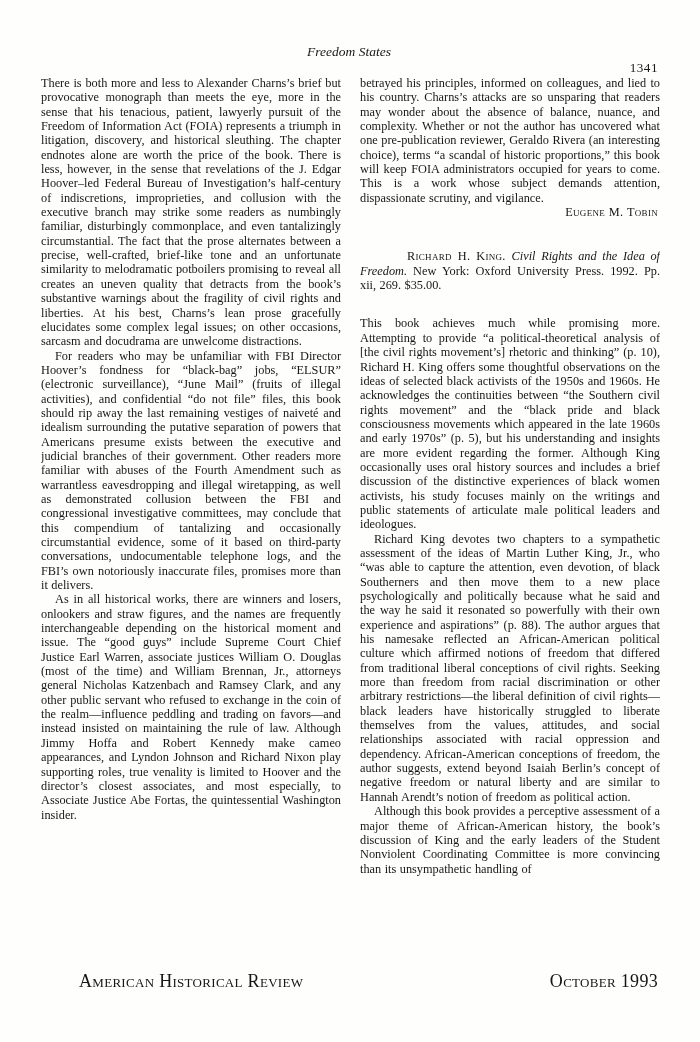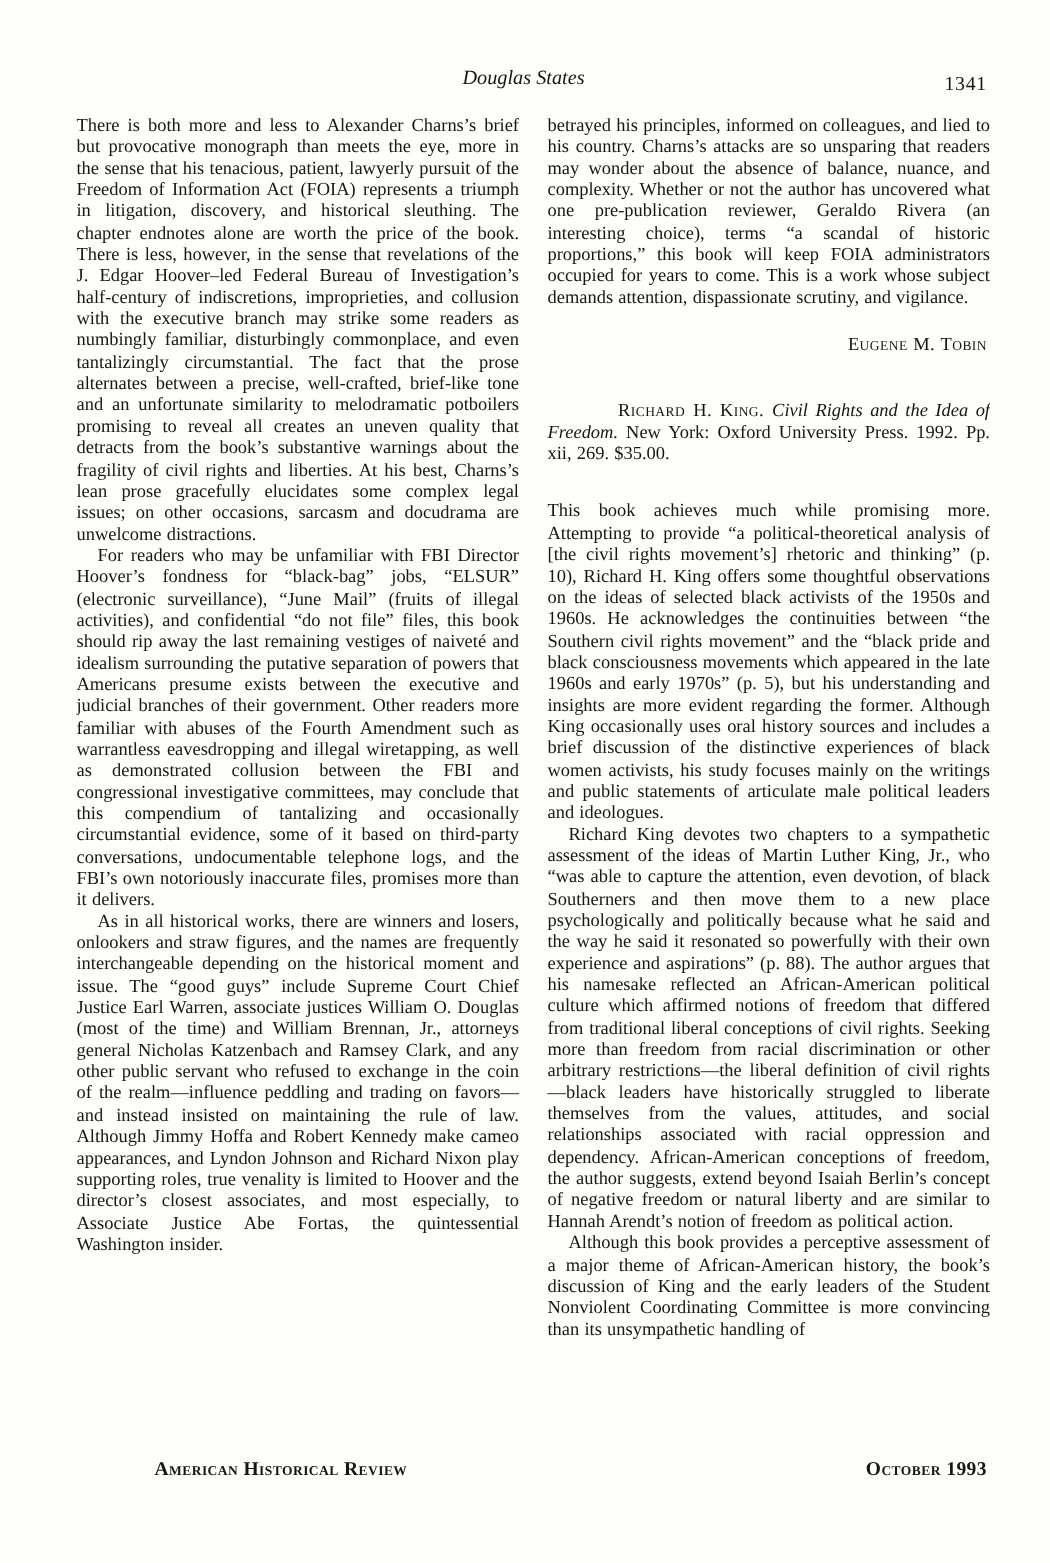--- a/index.html
+++ b/index.html
@@ -19,66 +19,65 @@
     top: 44px; left: 40px; right: 42px;
     height: 18px;
   }
   .runhead .section {
     position: absolute; left: 0; right: 0;
     text-align: center;
     font-style: italic;
     font-size: 13.5px;
   }
   .runhead .pagenum {
-    position: absolute; right: 0; top: 4px;
+    position: absolute; right: 0; top: 16px;
     font-size: 13.2px;
     letter-spacing: 0.5px;
   }
   
   .columns {
     position: absolute;
-    top: 76px; left: 51px; right: 40px;
+    top: 76px; left: 41px; right: 40px;
     height: 892px;
     display: flex;
     gap: 19px;
     overflow: hidden;
   }
   .col {
     flex: 1 1 0;
     text-align: justify;
     font-size: 12.3px;
     line-height: 14.35px;
     word-spacing: 0.4px;
   }
   .para { margin: 0; }
   .indent { text-indent: 14px; }
   .smallcaps { font-variant: small-caps; letter-spacing: 0.3px; padding-left: 47px; }
   .italic { font-style: italic; }
-  .signature { text-align: right; padding-right: 2px; margin: 17px 0 0 0; }
+  .signature { text-align: right; padding-right: 2px; margin: 0 0 0 0; }
   .sig-name { font-variant: small-caps; letter-spacing: 0.3px; }
   .sig-affil { font-style: italic; }
   .citation { margin-top: 30px; }
   .review-start { margin-top: 24px; }
   
   .footer {
     position: absolute;
-    top: 971px; left: 56px; right: 42px;
+    top: 971px; left: 32px; right: 42px;
     display: flex;
     justify-content: space-between;
-    font-size: 13px;
-    font-weight: bold;
+    font-size: 18px;
   }
 </style>
 </head>
 <body>
 
 <div class="page">
 
   <div class="runhead">
-    <span class="section">Douglas States</span>
+    <span class="section">Freedom States</span>
     <span class="pagenum">1341</span>
   </div>
 
   <div class="columns">
 
     <div class="col">
       <p class="para">There is both more and less to Alexander Charns’s brief but provocative monograph than meets the eye, more in the sense that his tenacious, patient, lawyerly pursuit of the Freedom of Information Act (FOIA) represents a triumph in litigation, discovery, and historical sleuthing. The chapter endnotes alone are worth the price of the book. There is less, however, in the sense that revelations of the J. Edgar Hoover–led Federal Bureau of Investigation’s half-century of indiscretions, improprieties, and collusion with the executive branch may strike some readers as numbingly familiar, disturbingly commonplace, and even tantalizingly circumstantial. The fact that the prose alternates between a precise, well-crafted, brief-like tone and an unfortunate similarity to melodramatic potboilers promising to reveal all creates an uneven quality that detracts from the book’s substantive warnings about the fragility of civil rights and liberties. At his best, Charns’s lean prose gracefully elucidates some complex legal issues; on other occasions, sarcasm and docudrama are unwelcome distractions.</p>
       <p class="para indent">For readers who may be unfamiliar with FBI Director Hoover’s fondness for “black-bag” jobs, “ELSUR” (electronic surveillance), “June Mail” (fruits of illegal activities), and confidential “do not file” files, this book should rip away the last remaining vestiges of naiveté and idealism surrounding the putative separation of powers that Americans presume exists between the executive and judicial branches of their government. Other readers more familiar with abuses of the Fourth Amendment such as warrantless eavesdropping and illegal wiretapping, as well as demonstrated collusion between the FBI and congressional investigative committees, may conclude that this compendium of tantalizing and occasionally circumstantial evidence, some of it based on third-party conversations, undocumentable telephone logs, and the FBI’s own notoriously inaccurate files, promises more than it delivers.</p>
       <p class="para indent">As in all historical works, there are winners and losers, onlookers and straw figures, and the names are frequently interchangeable depending on the historical moment and issue. The “good guys” include Supreme Court Chief Justice Earl Warren, associate justices William O. Douglas (most of the time) and William Brennan, Jr., attorneys general Nicholas Katzenbach and Ramsey Clark, and any other public servant who refused to exchange in the coin of the realm—influence peddling and trading on favors—and instead insisted on maintaining the rule of law. Although Jimmy Hoffa and Robert Kennedy make cameo appearances, and Lyndon Johnson and Richard Nixon play supporting roles, true venality is limited to Hoover and the director’s closest associates, and most especially, to Associate Justice Abe Fortas, the quintessential Washington insider.</p>
     </div>

